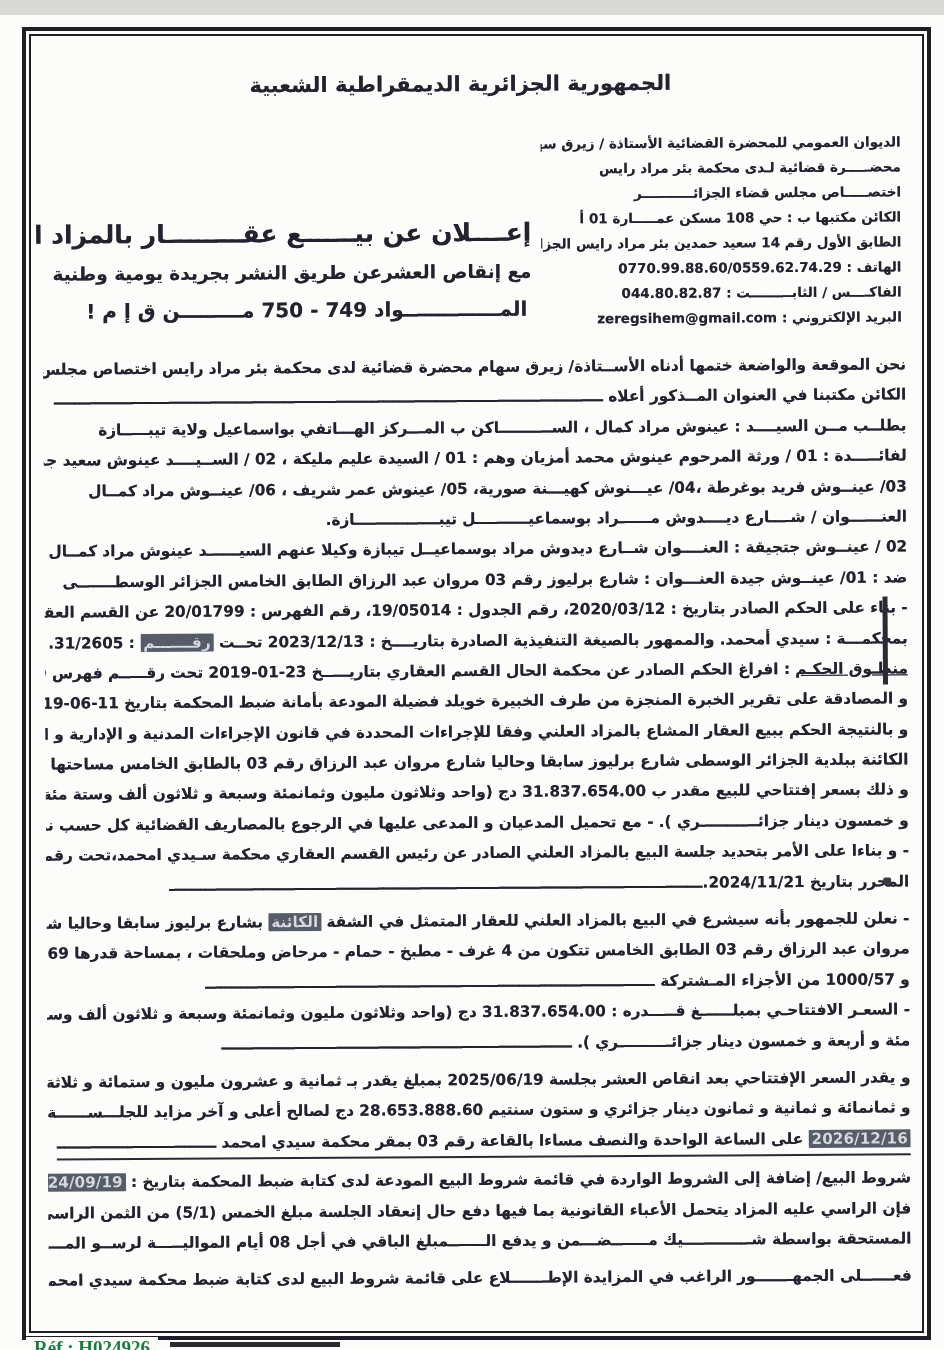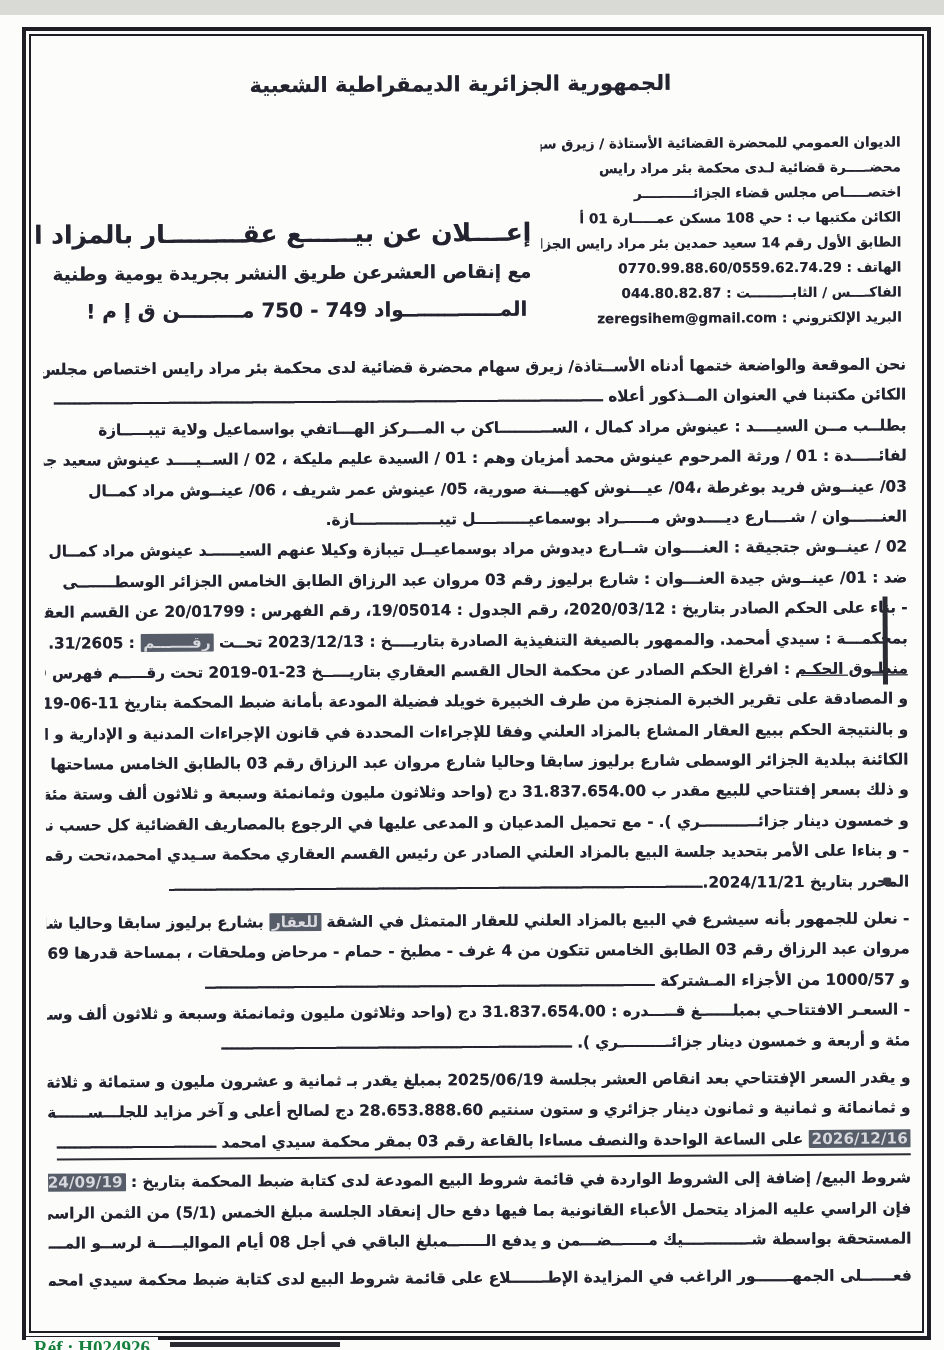--- a/index.html
+++ b/index.html
@@ -104,21 +104,21 @@
           <div class="line">- بناء على الحكم الصادر بتاريخ : 2020/03/12، رقم الجدول : 19/05014، رقم الفهرس : 20/01799 عن القسم العقــاري</div>
           <div class="line"><span>بمحكمـــة : سيدي أمحمد. والممهور بالصيغة التنفيذية الصادرة بتاريــــخ : 2023/12/13 تحــت </span><span class="hl">رقـــــــم</span><span> : 31/2605.</span></div>
           <div class="line"><span class="ul-head">منطـوق الحكـم</span><span> : افراغ الحكم الصادر عن محكمة الحال القسم العقاري بتاريـــــخ 23-01-2019 تحت رقـــــم فهرس 19-00577</span></div>
           <div class="line">و المصادقة على تقرير الخبرة المنجزة من طرف الخبيرة خويلد فضيلة المودعة بأمانة ضبط المحكمة بتاريخ 11-06-2019 تحت رقم 308</div>
           <div class="line">و بالنتيجة الحكم ببيع العقار المشاع بالمزاد العلني وفقا للإجراءات المحددة في قانون الإجراءات المدنية و الإدارية و المتمثل في الشقة</div>
           <div class="line">الكائنة ببلدية الجزائر الوسطى شارع برليوز سابقا وحاليا شارع مروان عبد الرزاق رقم 03 بالطابق الخامس مساحتها 89.69 متر مربع</div>
           <div class="line">و ذلك بسعر إفتتاحي للبيع مقدر ب 31.837.654.00 دج (واحد وثلاثون مليون وثمانمئة وسبعة و ثلاثون ألف وستة مئة و أربعة</div>
           <div class="line">و خمسون دينار جزائـــــــــــري ). - مع تحميل المدعيان و المدعى عليها في الرجوع بالمصاريف القضائية كل حسب نصيبه.</div>
           <div class="line">- و بناءا على الأمر بتحديد جلسة البيع بالمزاد العلني الصادر عن رئيس القسم العقاري محكمة سـيدي امحمد،تحت رقم الترتيب : 24/05942</div>
           <div class="line">المحرر بتاريخ 2024/11/21.ــــــــــــــــــــــــــــــــــــــــــــــــــــــــــــــــــــــــــــــــــــــــــــــــــــــ</div>
-          <div class="line gap"><span>- نعلن للجمهور بأنه سيشرع في البيع بالمزاد العلني للعقار المتمثل في الشقة </span><span class="hl">للعقار</span><span> بشارع برليوز سابقا وحاليا شارع</span></div>
+          <div class="line gap"><span>- نعلن للجمهور بأنه سيشرع في البيع بالمزاد العلني للعقار المتمثل في الشقة </span><span class="hl">الكائنة</span><span> بشارع برليوز سابقا وحاليا شارع</span></div>
           <div class="line">مروان عبد الرزاق رقم 03 الطابق الخامس تتكون من 4 غرف - مطبخ - حمام - مرحاض وملحقات ، بمساحة قدرها 89.69 م2</div>
           <div class="line">و 1000/57 من الأجزاء المـشتركة ــــــــــــــــــــــــــــــــــــــــــــــــــــــــــــــــــــــــــــــــــــــ</div>
           <div class="line">- السعـر الافتتاحـي بمبلــــــغ قـــــدره : 31.837.654.00 دج (واحد وثلاثون مليون وثمانمئة وسبعة و ثلاثون ألف وستة</div>
           <div class="line">مئة و أربعة و خمسون دينار جزائــــــــــري ). ـــــــــــــــــــــــــــــــــــــــــــــــــــــــــــــــــــ</div>
           <div class="line gap">و يقدر السعر الإفتتاحي بعد انقاص العشر بجلسة 2025/06/19 بمبلغ يقدر بـ ثمانية و عشرون مليون و ستمائة و ثلاثة و خمسون ألف</div>
           <div class="line">و ثمانمائة و ثمانية و ثمانون دينار جزائري و ستون سنتيم 28.653.888.60 دج لصالح أعلى و آخر مزايد للجلـــســــــة المؤجلة ليــــوم :</div>
           <div class="line u"><span></span><span class="hl">2026/12/16</span><span> على الساعة الواحدة والنصف مساءا بالقاعة رقم 03 بمقر محكمة سيدي امحمد ـــــــــــــــــــــــــــــــــــــ</span></div>
           <div class="line gap"><span>شروط البيع/ إضافة إلى الشروط الواردة في قائمة شروط البيع المودعة لدى كتابة ضبط المحكمة بتاريخ : </span><span class="hl">2024/09/19</span></div>
           <div class="line">فإن الراسي عليه المزاد يتحمل الأعباء القانونية بما فيها دفع حال إنعقاد الجلسة مبلغ الخمس (5/1) من الثمن الراسي به المزاد و المصاريف و الرسوم</div>
           <div class="line">المستحقة بواسطة شـــــــــــــيك مـــــــضـــمن و يدفع الـــــــمبلغ الباقي في أجل 08 أيام المواليـــــة لرســو المـــــــــزاد.</div>

